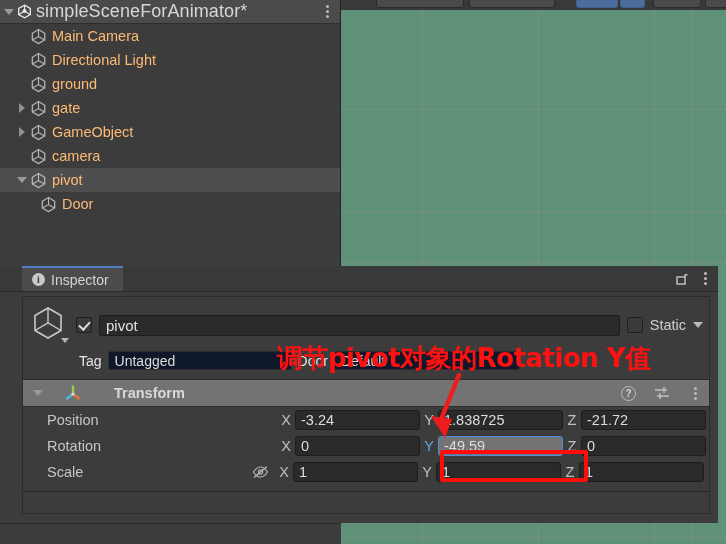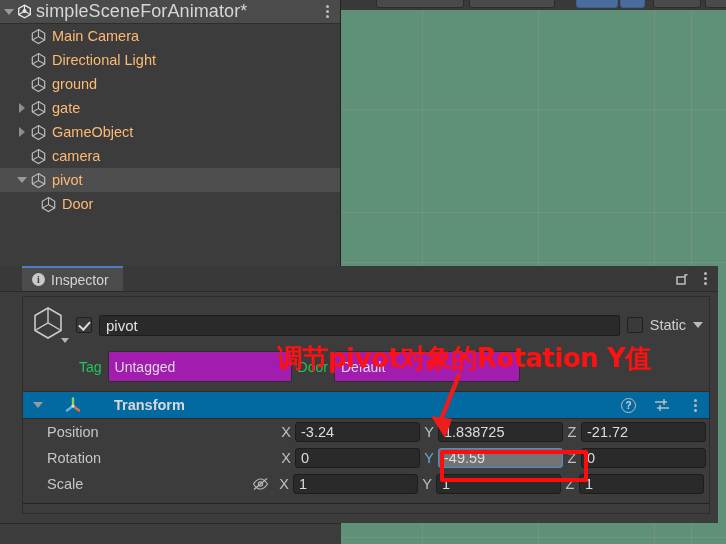--- a/index.html
+++ b/index.html
@@ -165,37 +165,37 @@
   .static-caret {
     width: 0; height: 0; flex: none;
     border-left: 5px solid transparent; border-right: 5px solid transparent;
     border-top: 6px solid #b9b9b9;
   }
 
   .tag-row {
     display: flex; align-items: center;
     padding: 6px 6px 0 56px; gap: 6px;
   }
-  .tag-lbl { color: #22c55e; font-size: 14px; flex: none; }
+  .tag-lbl { color: #e5e5e5; font-size: 14px; flex: none; }
   .dropdown {
-    height: 31px; background: #a21caf;
+    height: 19px; background: #0f172a;
     border: 1px solid #2d2d2d; border-radius: 2px;
     color: #dcdcdc; font-size: 14px;
     padding: 0 6px; display: flex; align-items: center;
   }
   .dd-tag { width: 184px; }
   .dd-layer { width: 186px; }
 
   .comp-sep {
     margin: 9px 0 0 0; height: 1px; background: #2c2c2c;
   }
   .comp-header {
     display: flex; align-items: center; gap: 18px;
     height: 27px; padding: 0 7px 0 10px;
-    background: #0369a1;
+    background: #737373;
     border-bottom: 1px solid #2c2c2c;
   }
   .axis-ico { width: 18px; height: 18px; flex: none; }
   .comp-title { color: #d8d8d8; font-size: 14.5px; font-weight: bold; flex: 1; margin-left: 14px; }
   .help-ico {
     width: 15px; height: 15px; border-radius: 50%;
     border: 1.5px solid #bdbdbd; color: #d4d4d4;
     font-size: 10px; font-weight: bold;
     display: flex; align-items: center; justify-content: center;
     flex: none;

